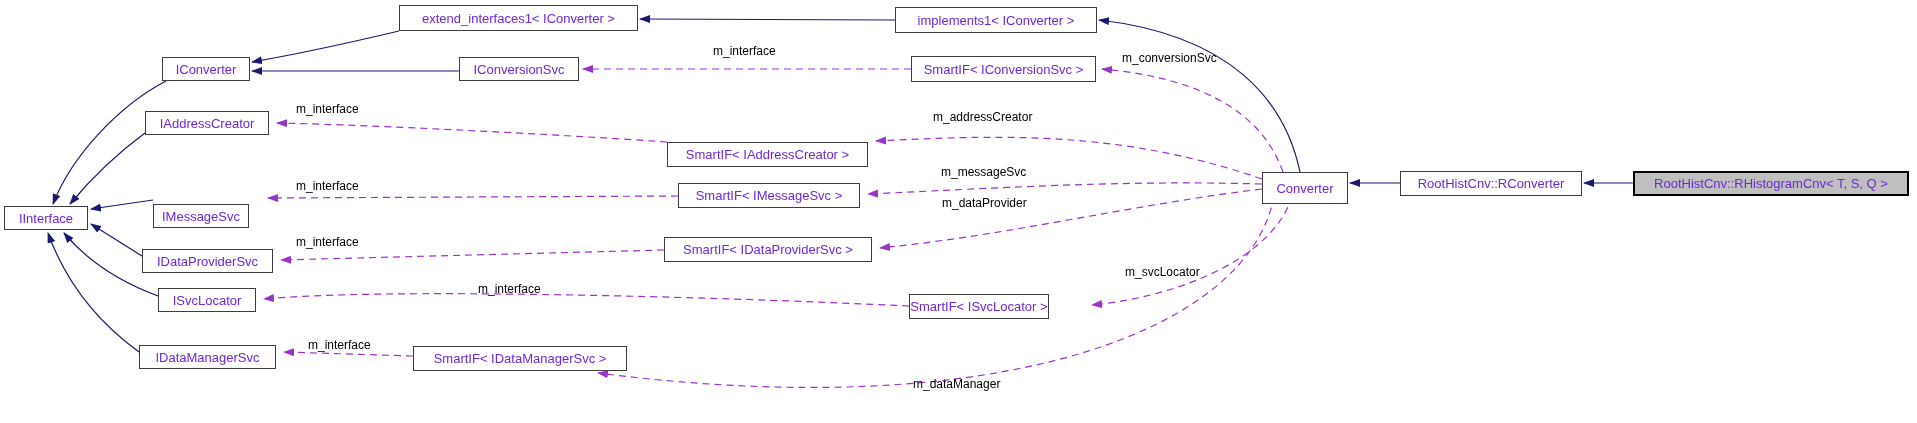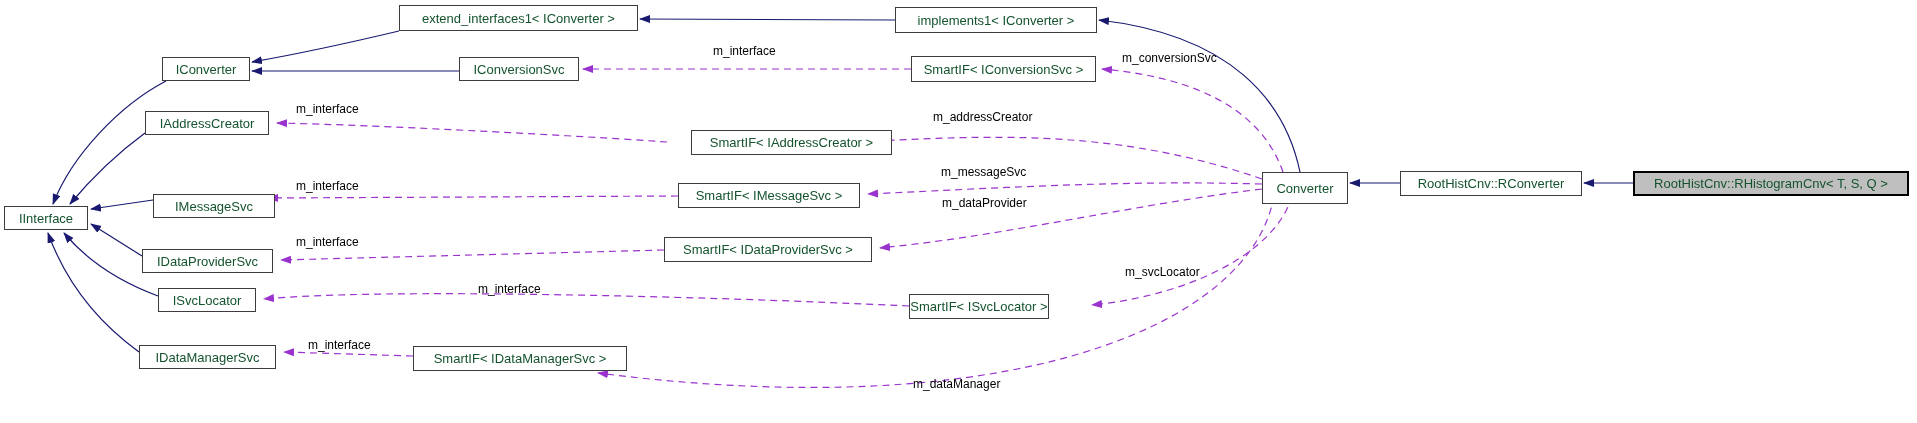--- a/index.html
+++ b/index.html
@@ -1,20 +1,20 @@
 <!DOCTYPE html>
 <html><head>
 <meta charset="utf-8">
 <style>
   html,body{margin:0;padding:0;background:#ffffff;}
   #stage{position:relative;width:1917px;height:423px;background:#ffffff;overflow:hidden;
          font-family:"Liberation Sans", sans-serif;}
   #edge-svg{position:absolute;left:0;top:0;width:1917px;height:423px;}
   .node{position:absolute;box-sizing:border-box;background:#ffffff;border:1px solid #3d3d3d;
-        display:flex;align-items:center;justify-content:center;font-size:13px;color:#14532d;
+        display:flex;align-items:center;justify-content:center;font-size:13px;color:#6d28d9;
         white-space:nowrap;z-index:2;cursor:pointer;}
   .node.highlight{background:#bfbfbf;border:2px solid #000000;cursor:default;}
   .edge-label{position:absolute;font-size:12px;color:#000000;white-space:nowrap;z-index:3;}
   path.edge{fill:none;}
 </style>
 </head>
 <body>
 
 <div id="stage">
   <svg id="edge-svg" viewBox="0 0 1917 423" xmlns="http://www.w3.org/2000/svg">
@@ -68,24 +68,24 @@
       </div>
       <div class="node" style="left: 459px; top: 57px; width: 120px; height: 24px;">
         <span>IConversionSvc</span>
       </div>
       <div class="node" style="left: 911px; top: 56px; width: 185px; height: 26px;">
         <span>SmartIF&lt; IConversionSvc &gt;</span>
       </div>
       <div class="node" style="left: 145px; top: 111px; width: 124px; height: 24px;">
         <span>IAddressCreator</span>
       </div>
-      <div class="node" style="left: 667px; top: 130px; width: 201px; height: 25px; margin-left: 24px;">
+      <div class="node" style="left: 667px; top: 142px; width: 201px; height: 25px;">
         <span>SmartIF&lt; IAddressCreator &gt;</span>
       </div>
-      <div class="node" style="left: 153px; top: 194px; width: 122px; height: 24px;">
+      <div class="node" style="left: 153px; top: 204px; width: 96px; height: 24px;">
         <span>IMessageSvc</span>
       </div>
       <div class="node" style="left: 678px; top: 183px; width: 182px; height: 25px;">
         <span>SmartIF&lt; IMessageSvc &gt;</span>
       </div>
       <div class="node" style="left: 142px; top: 249px; width: 131px; height: 24px;">
         <span>IDataProviderSvc</span>
       </div>
       <div class="node" style="left: 664px; top: 237px; width: 208px; height: 25px;">
         <span>SmartIF&lt; IDataProviderSvc &gt;</span>

